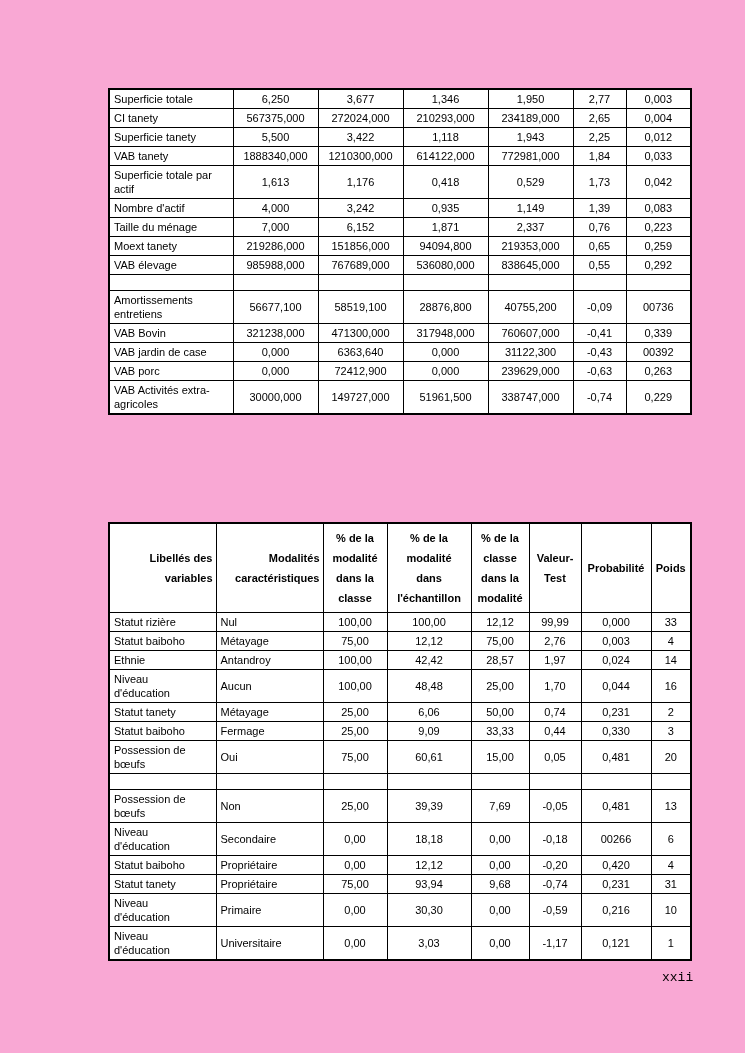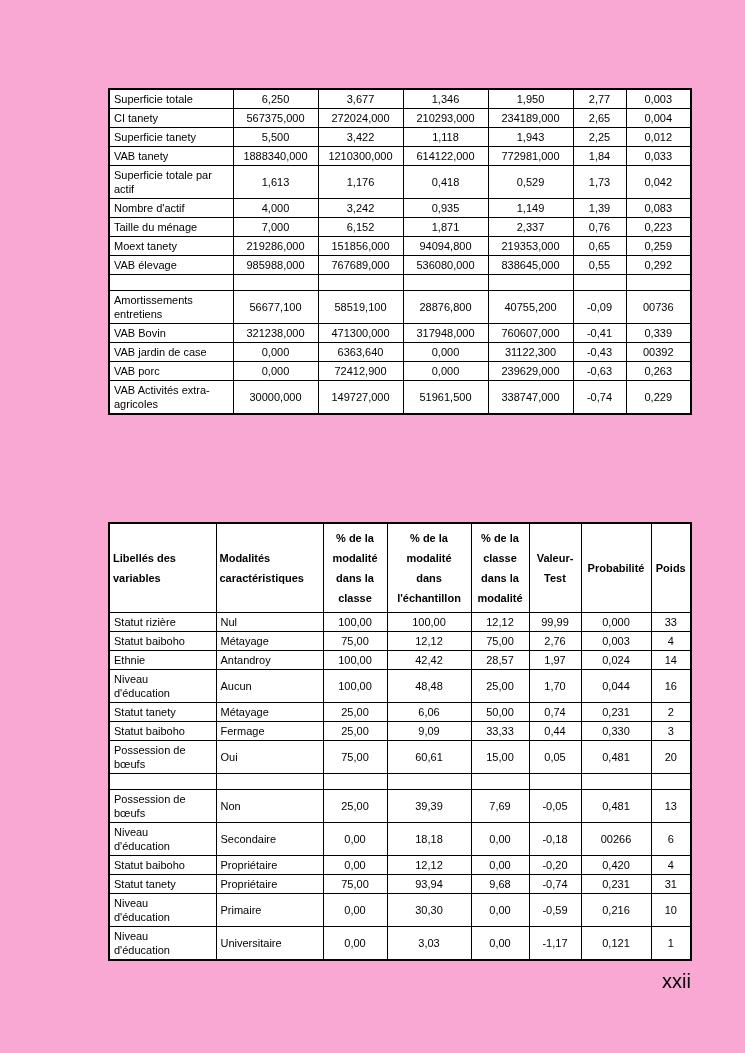--- a/index.html
+++ b/index.html
@@ -34,31 +34,31 @@
   }
   td.lbl { text-align: left; }
   td.num { text-align: center; }
 
   #table2 th {
     font-weight: bold;
     height: 84px;
     line-height: 20px;
     padding: 2px 3px;
   }
-  th.hl { text-align: left; }
+  th.hl { text-align: right; }
   th.hc { text-align: center; }
 
   tr.empty td { height: 13px; padding: 1px 4px; }
 
   .pageno {
     position: absolute;
     left: 662px;
     top: 970px;
-    font-family: Liberation Sans, sans-serif;
-    font-size: 20px;
+    font-family: Liberation Mono, monospace;
+    font-size: 13px;
     color: #000;
   }
 </style>
 </head>
 <body>
 
 <div class="page">
 
   <table id="table1">
     <colgroup>

